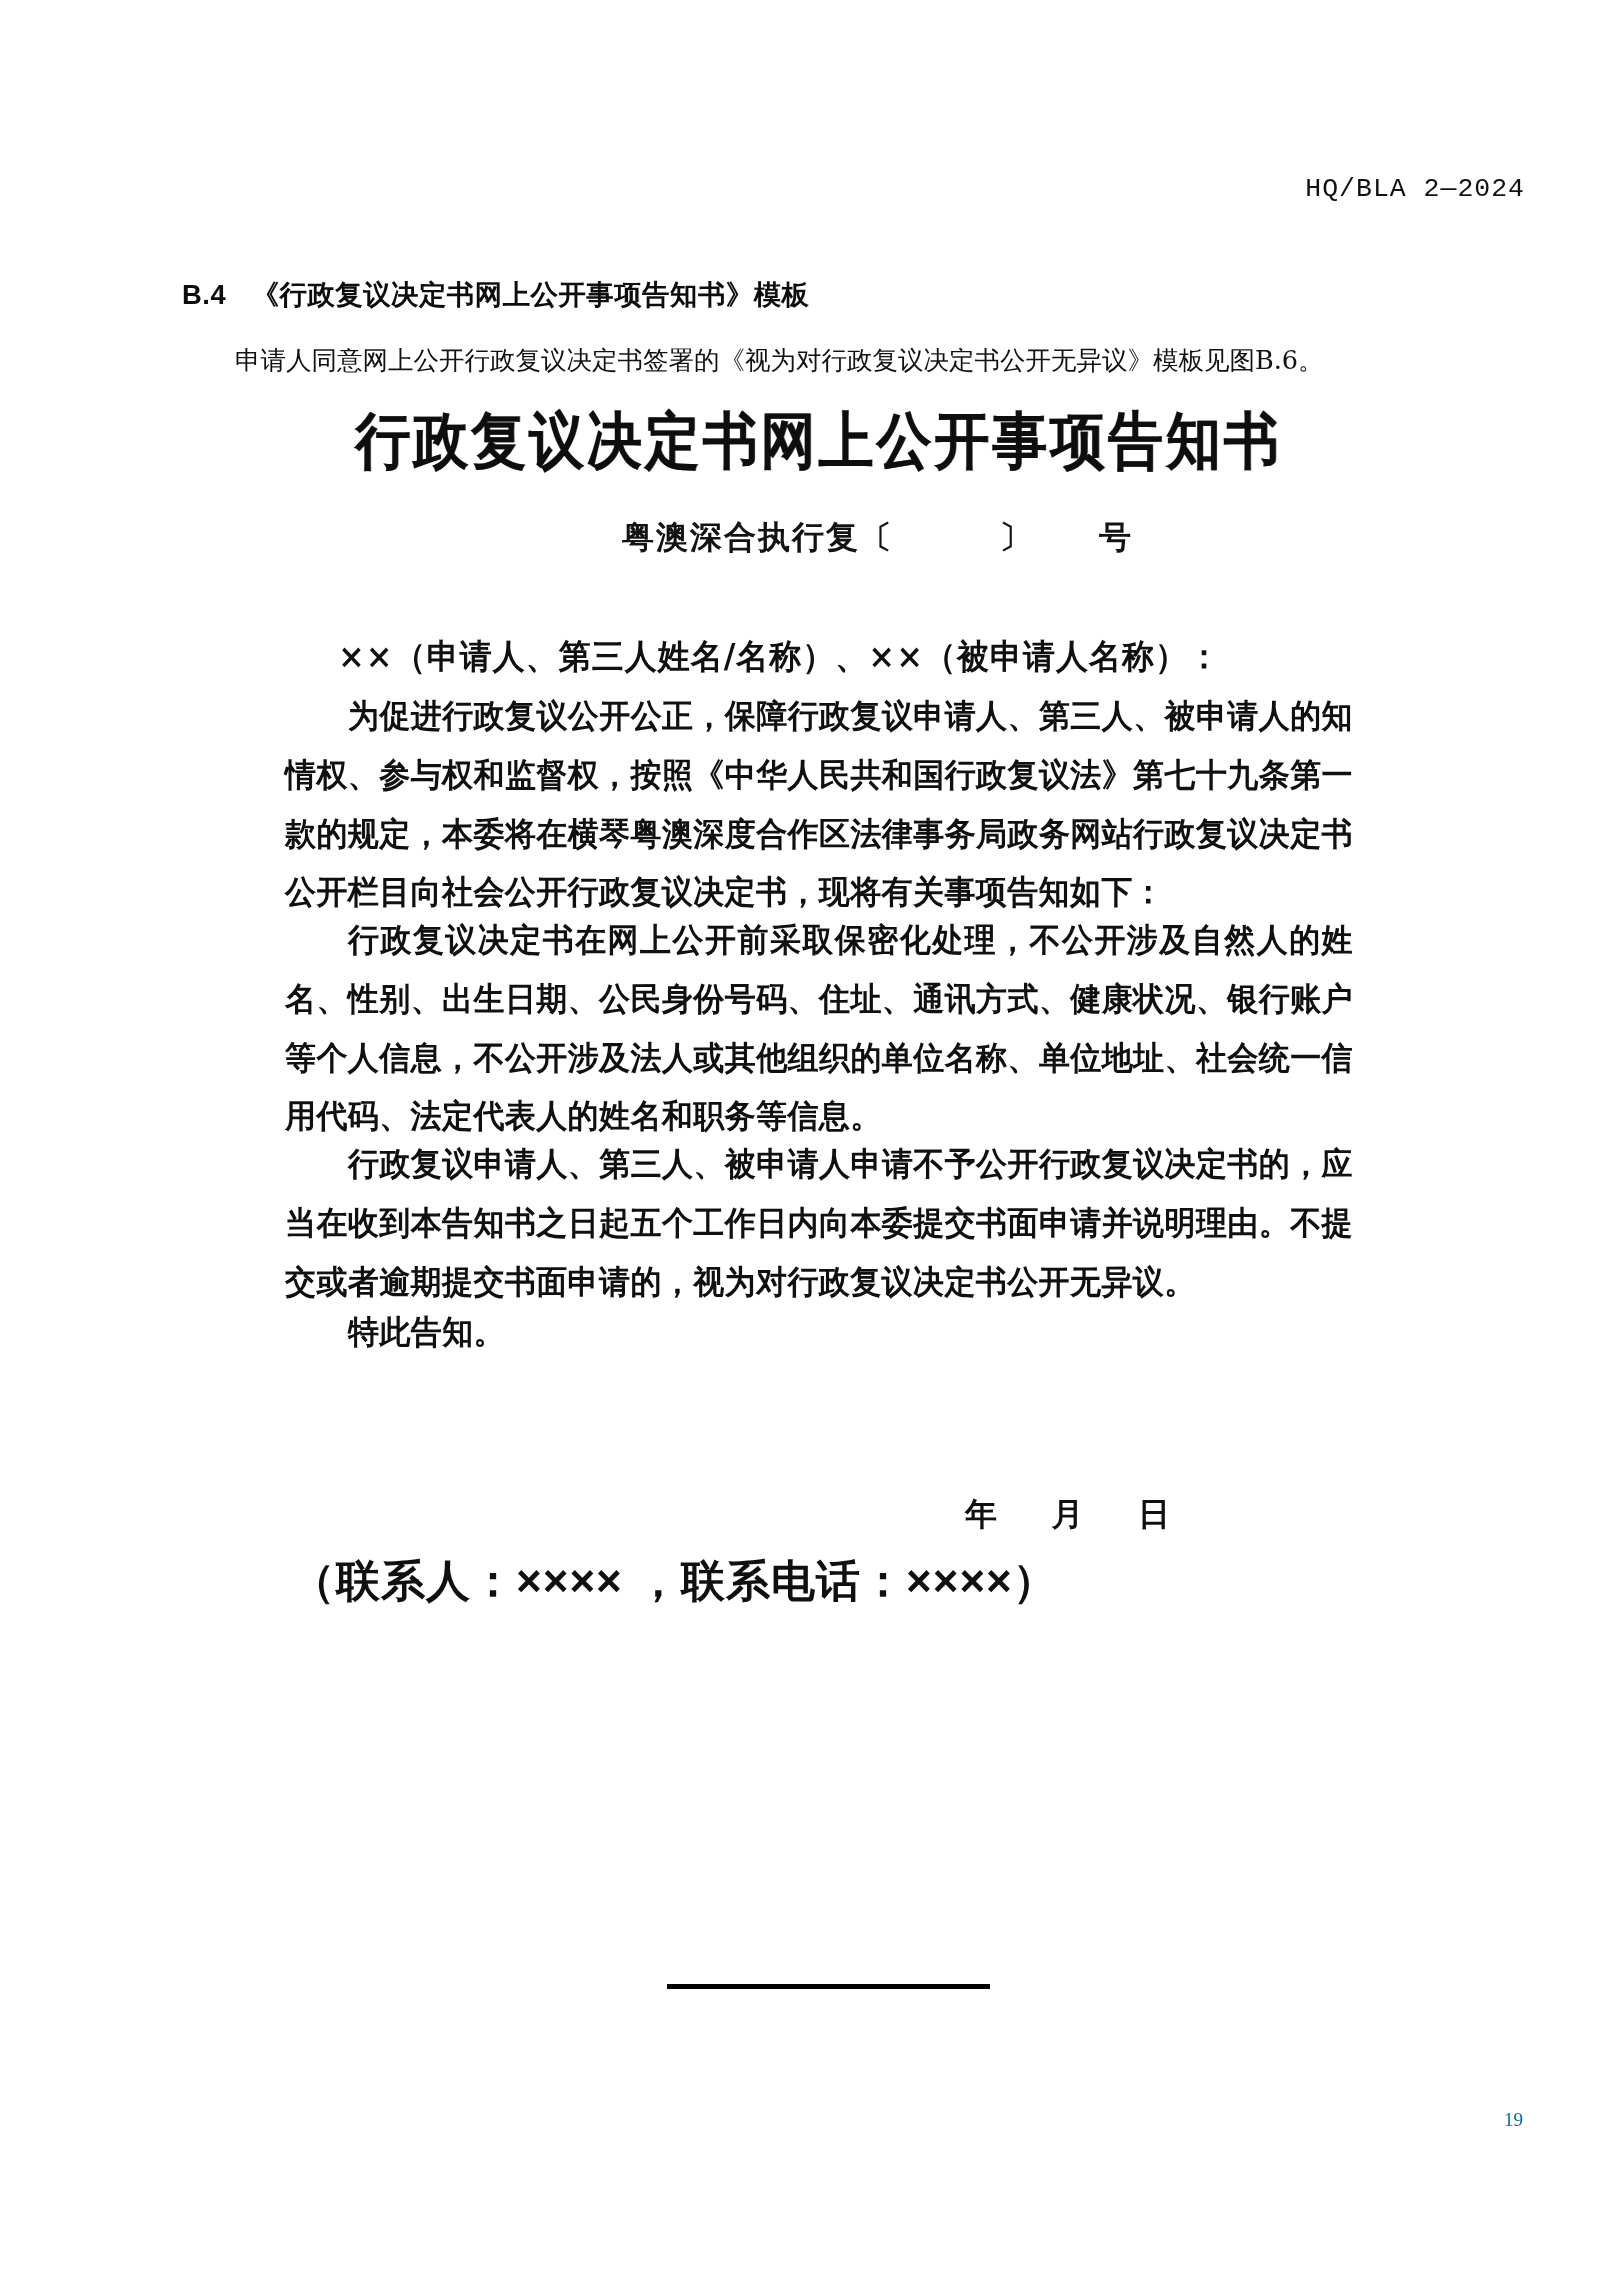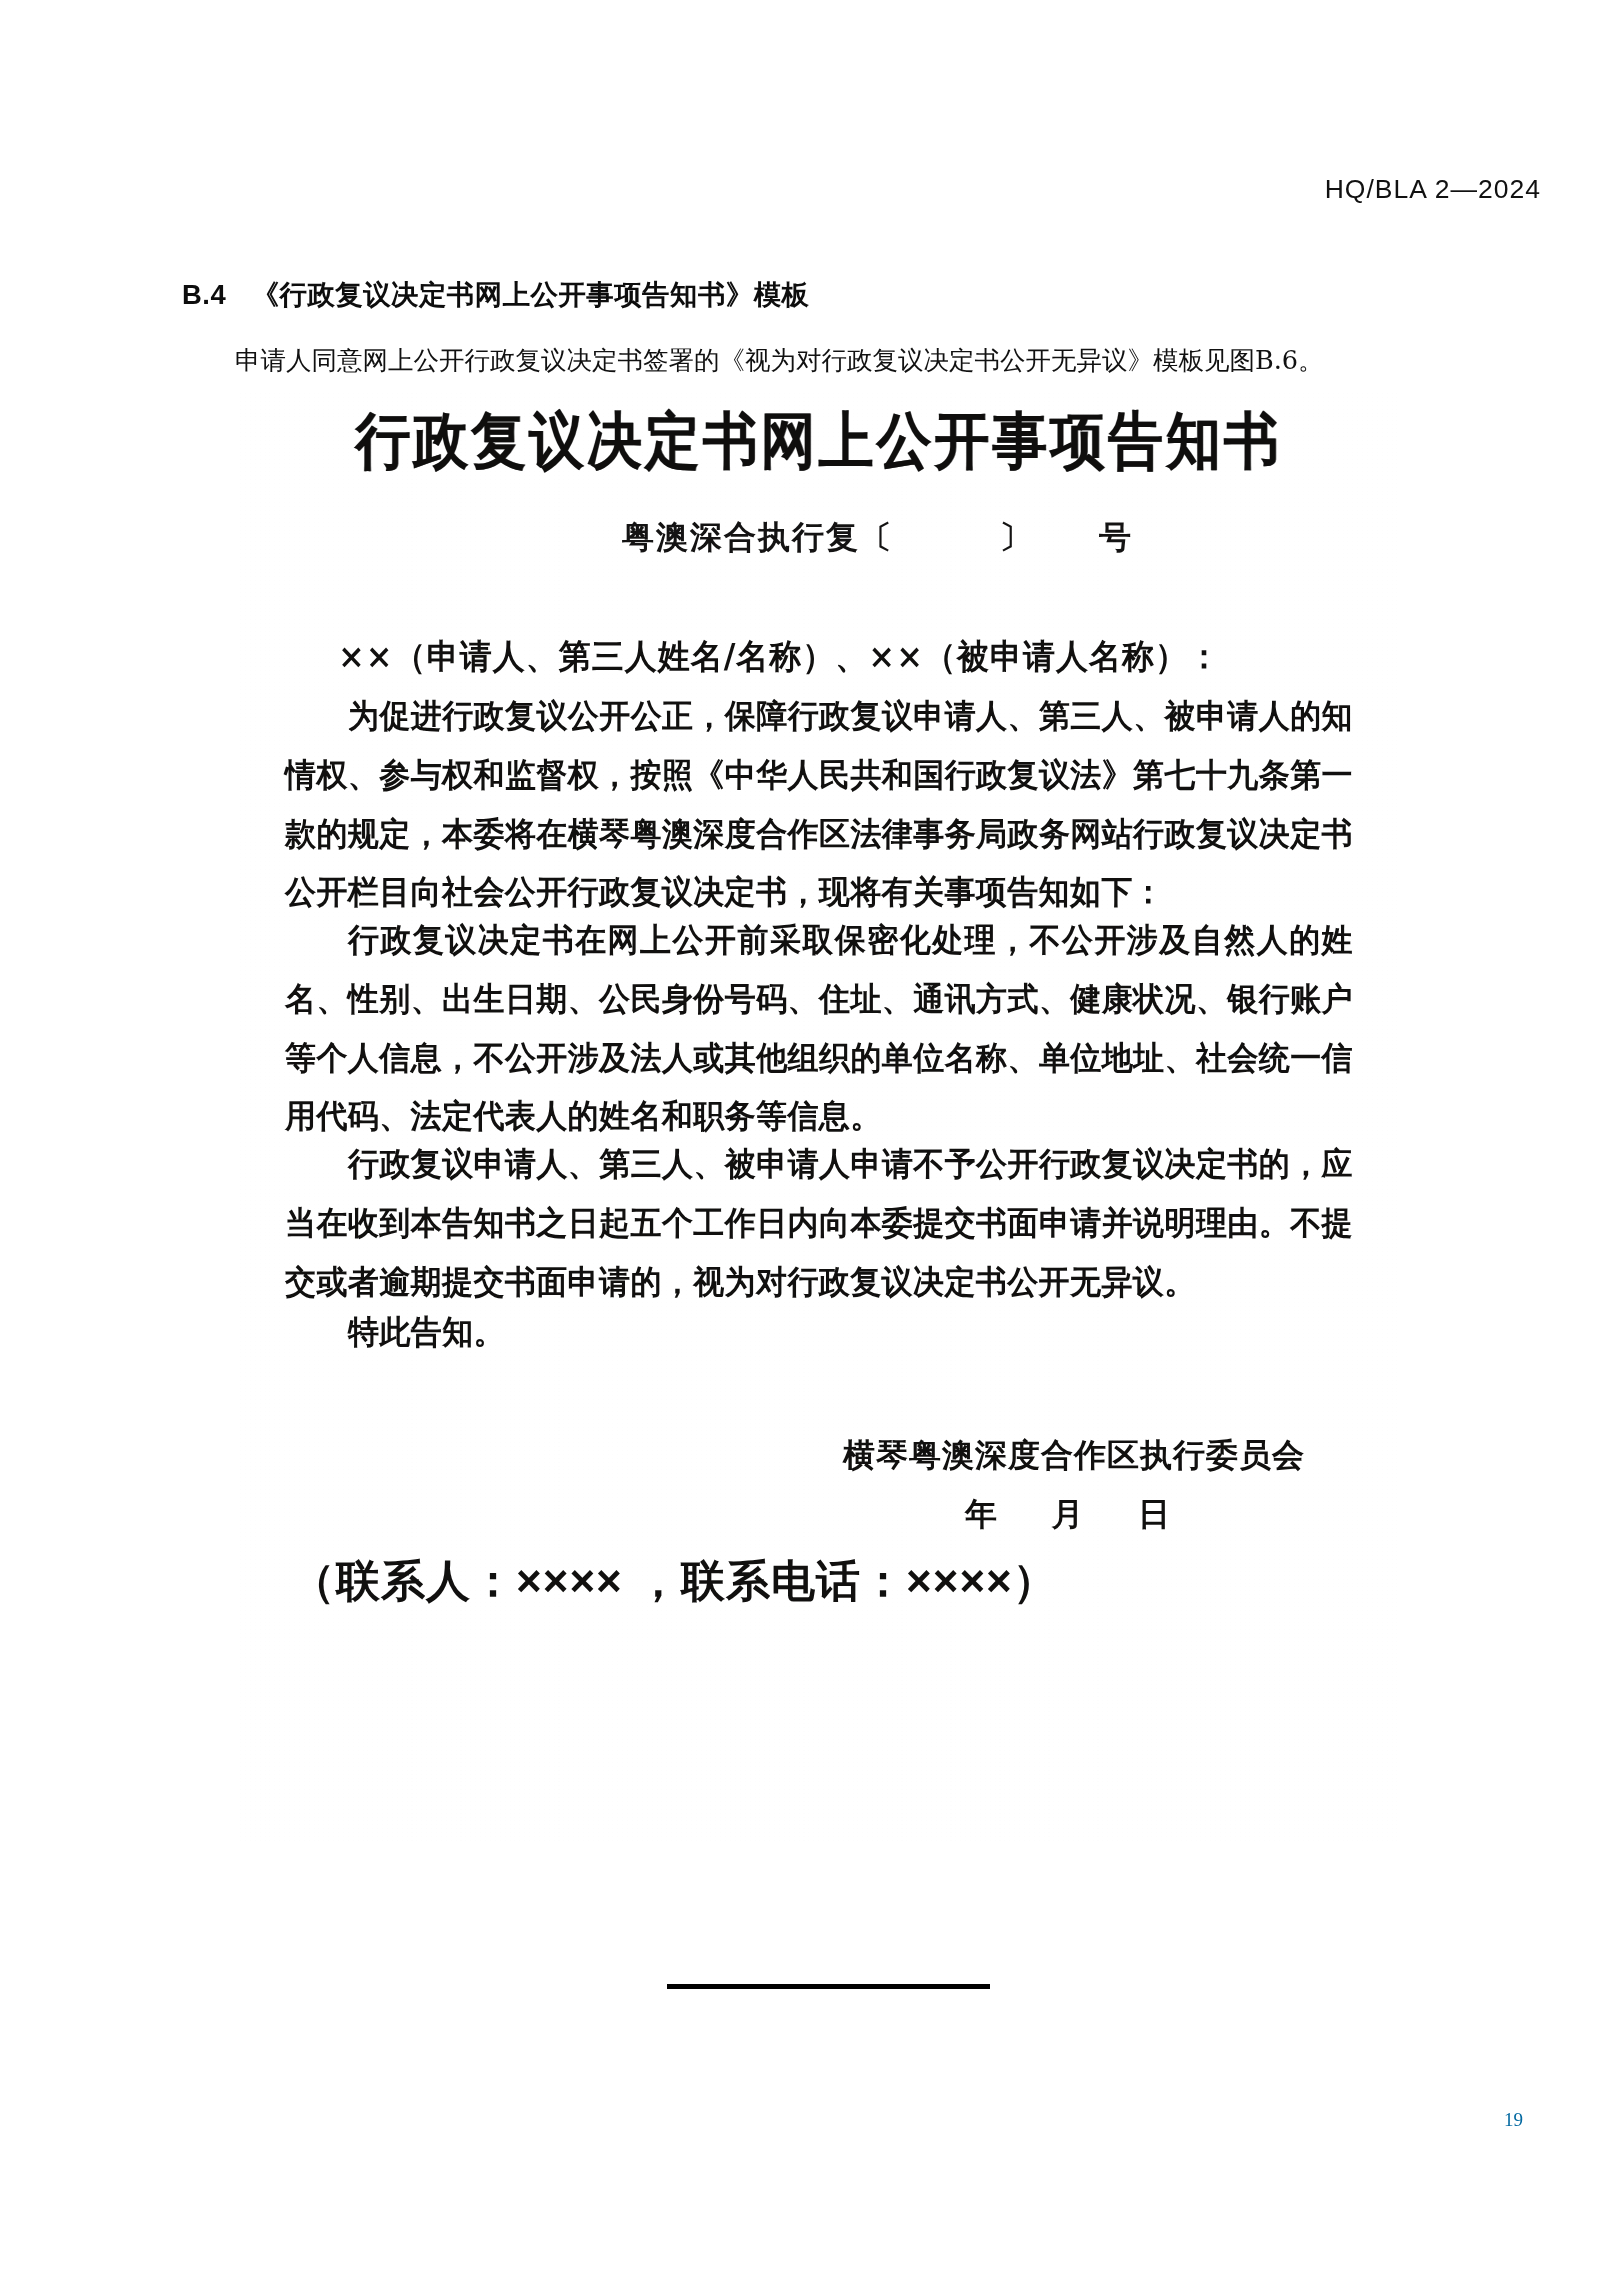--- a/index.html
+++ b/index.html
@@ -16,22 +16,22 @@
     width: 1621px;
     height: 2293px;
     background: #ffffff;
     overflow: hidden;
   }
 
   
   .doc-header {
     position: absolute;
     top: 174px;
-    right: 80px;
-    font-family: Liberation Sans, sans-serif;
+    right: 96px;
+    font-family: Liberation Mono, monospace;
     font-size: 26.5px;
     letter-spacing: 1px;
     color: #111;
     white-space: nowrap;
   }
 
   
   .clause-heading {
     position: absolute;
     top: 277px;
@@ -253,21 +253,20 @@
 
     <div class="scan-salutation">××（申请人、第三人姓名/名称）、××（被申请人名称）：</div>
 
     <div class="scan-body">
       <p class="scan-para">为促进行政复议公开公正，保障行政复议申请人、第三人、被申请人的知情权、参与权和监督权，按照《中华人民共和国行政复议法》第七十九条第一款的规定，本委将在横琴粤澳深度合作区法律事务局政务网站行政复议决定书公开栏目向社会公开行政复议决定书，现将有关事项告知如下：</p>
       <p class="scan-para">行政复议决定书在网上公开前采取保密化处理，不公开涉及自然人的姓名、性别、出生日期、公民身份号码、住址、通讯方式、健康状况、银行账户等个人信息，不公开涉及法人或其他组织的单位名称、单位地址、社会统一信用代码、法定代表人的姓名和职务等信息。</p>
       <p class="scan-para">行政复议申请人、第三人、被申请人申请不予公开行政复议决定书的，应当在收到本告知书之日起五个工作日内向本委提交书面申请并说明理由。不提交或者逾期提交书面申请的，视为对行政复议决定书公开无异议。</p>
       <p class="scan-para closing">特此告知。</p>
     </div>
 
-    <div class="scan-signer">横琴粤澳深度合作区执行委员会</div>
 
     <div class="scan-date">年    月    日</div>
 
     <div class="scan-contact">（联系人：×××× ，联系电话：××××）</div>
   </div>
 
 
   <div class="bottom-rule"></div>
 
   <div class="page-number">19</div>

